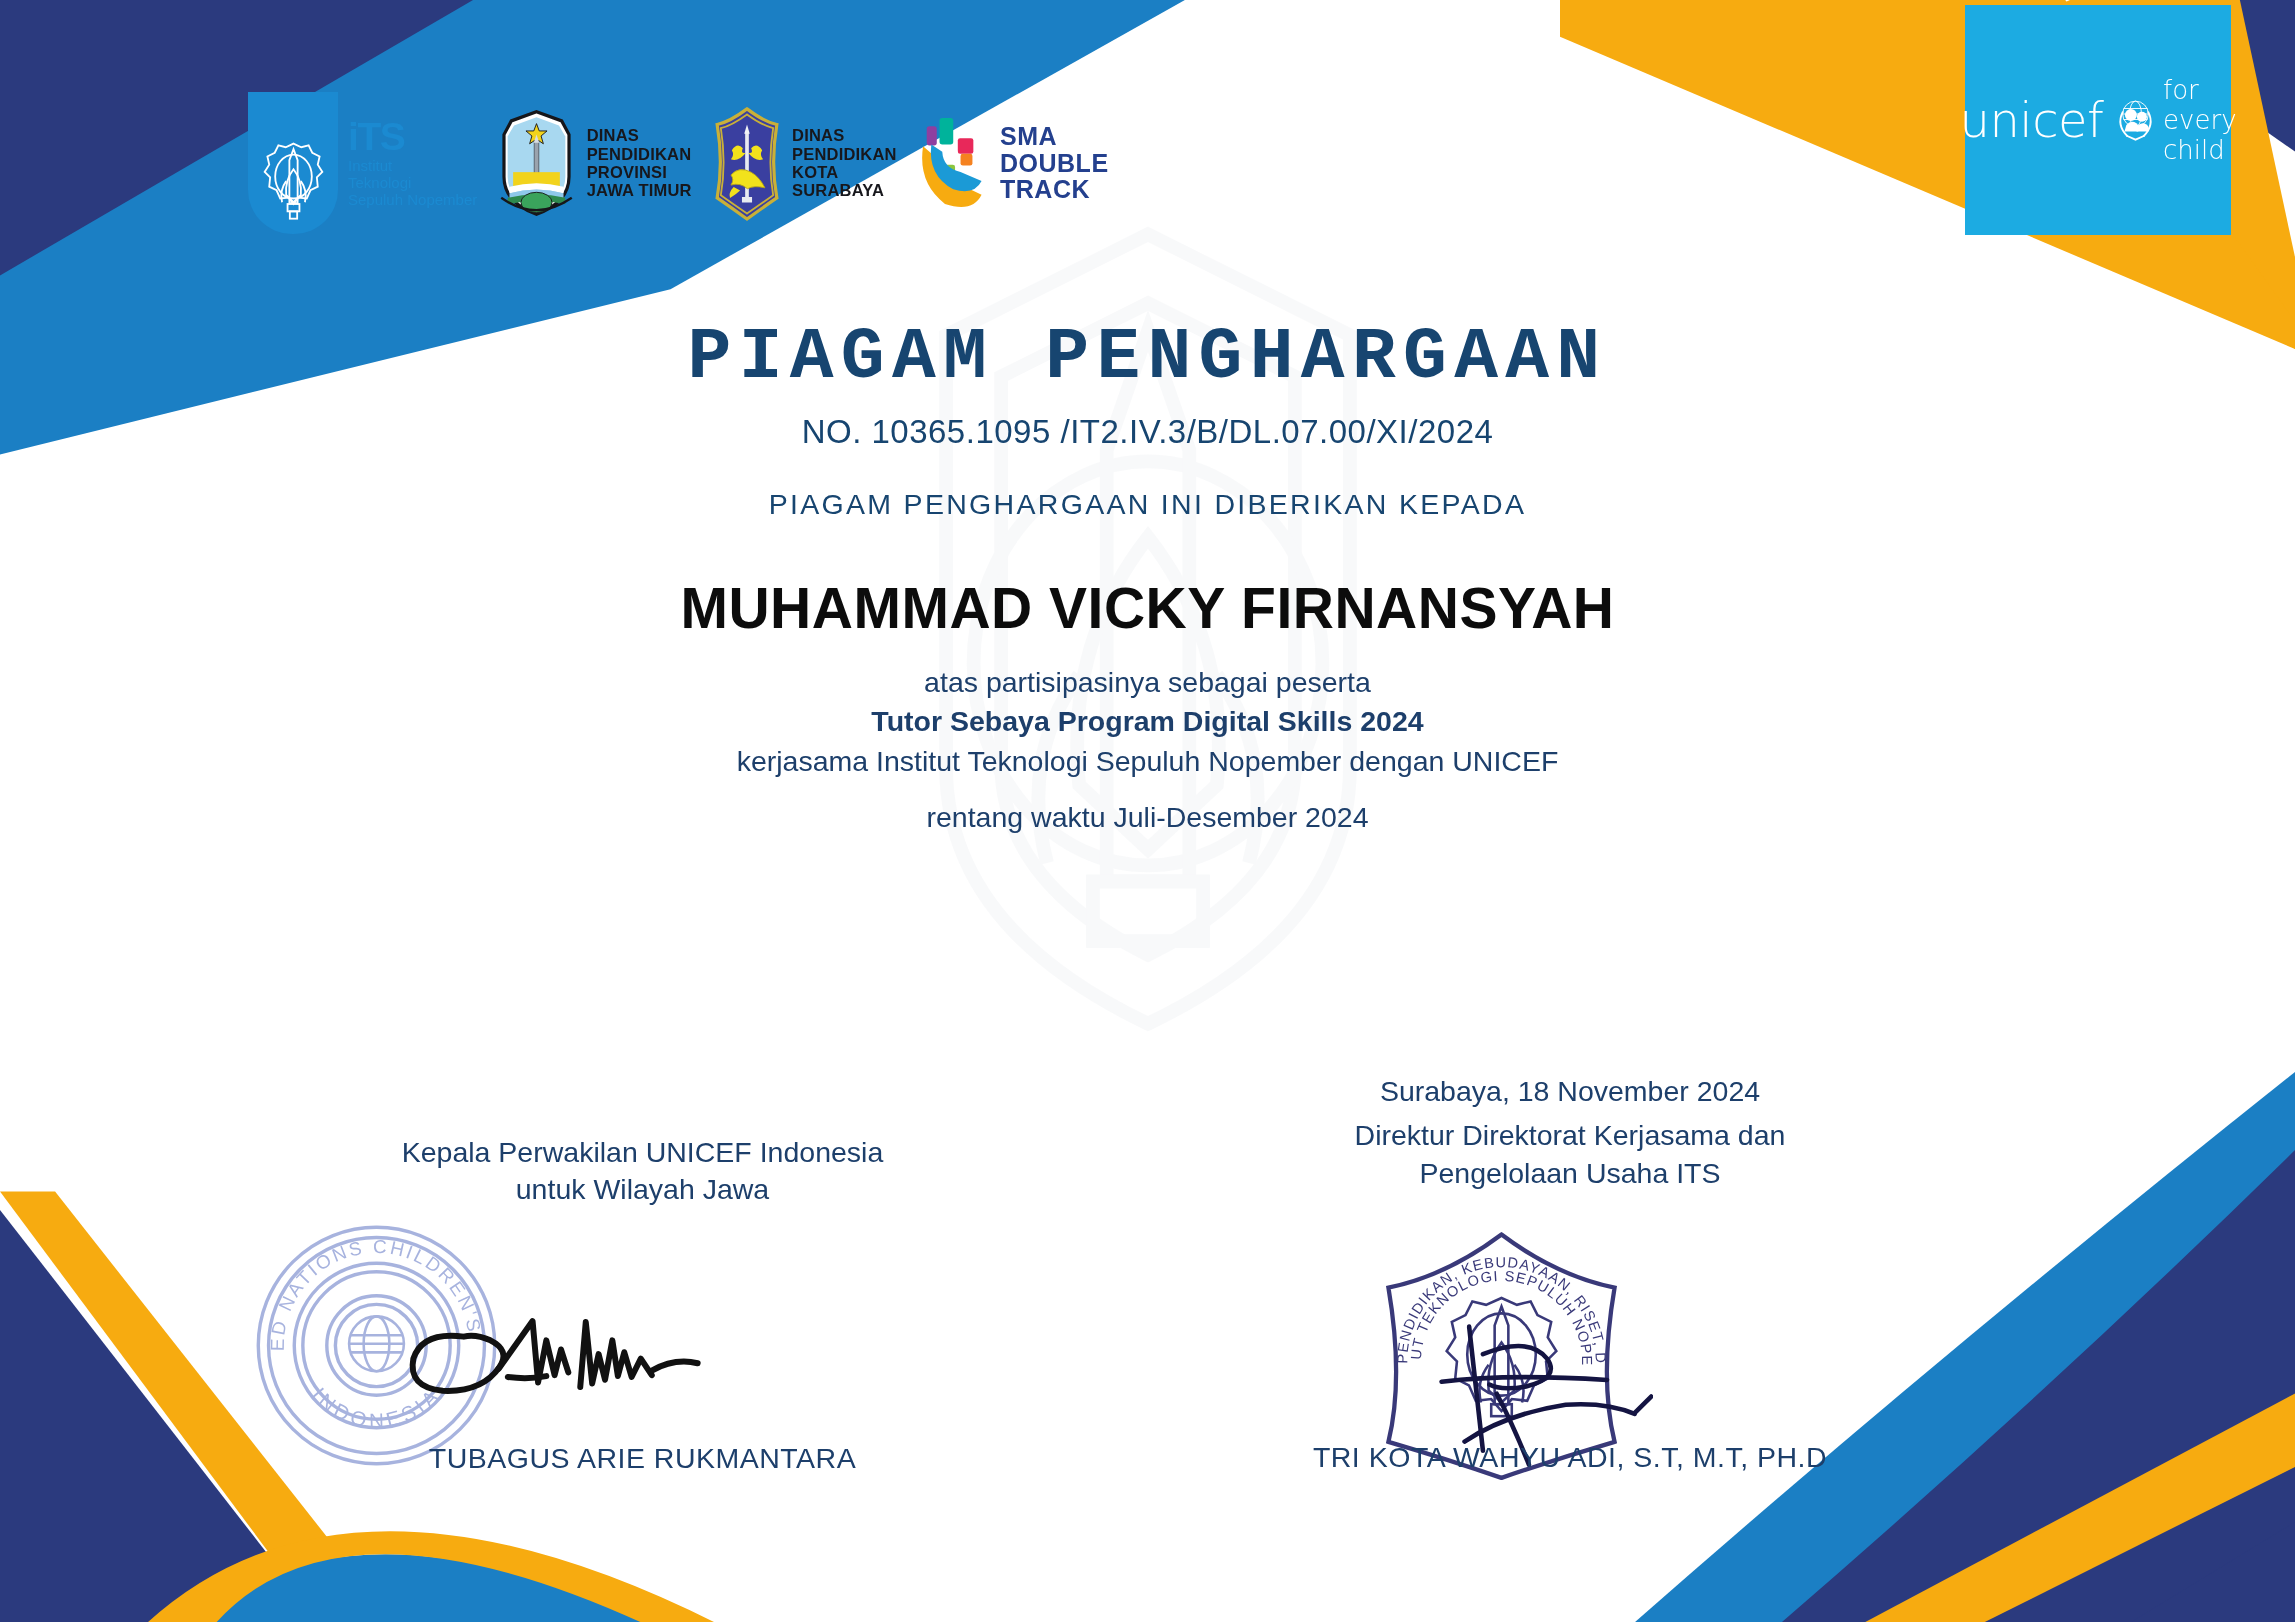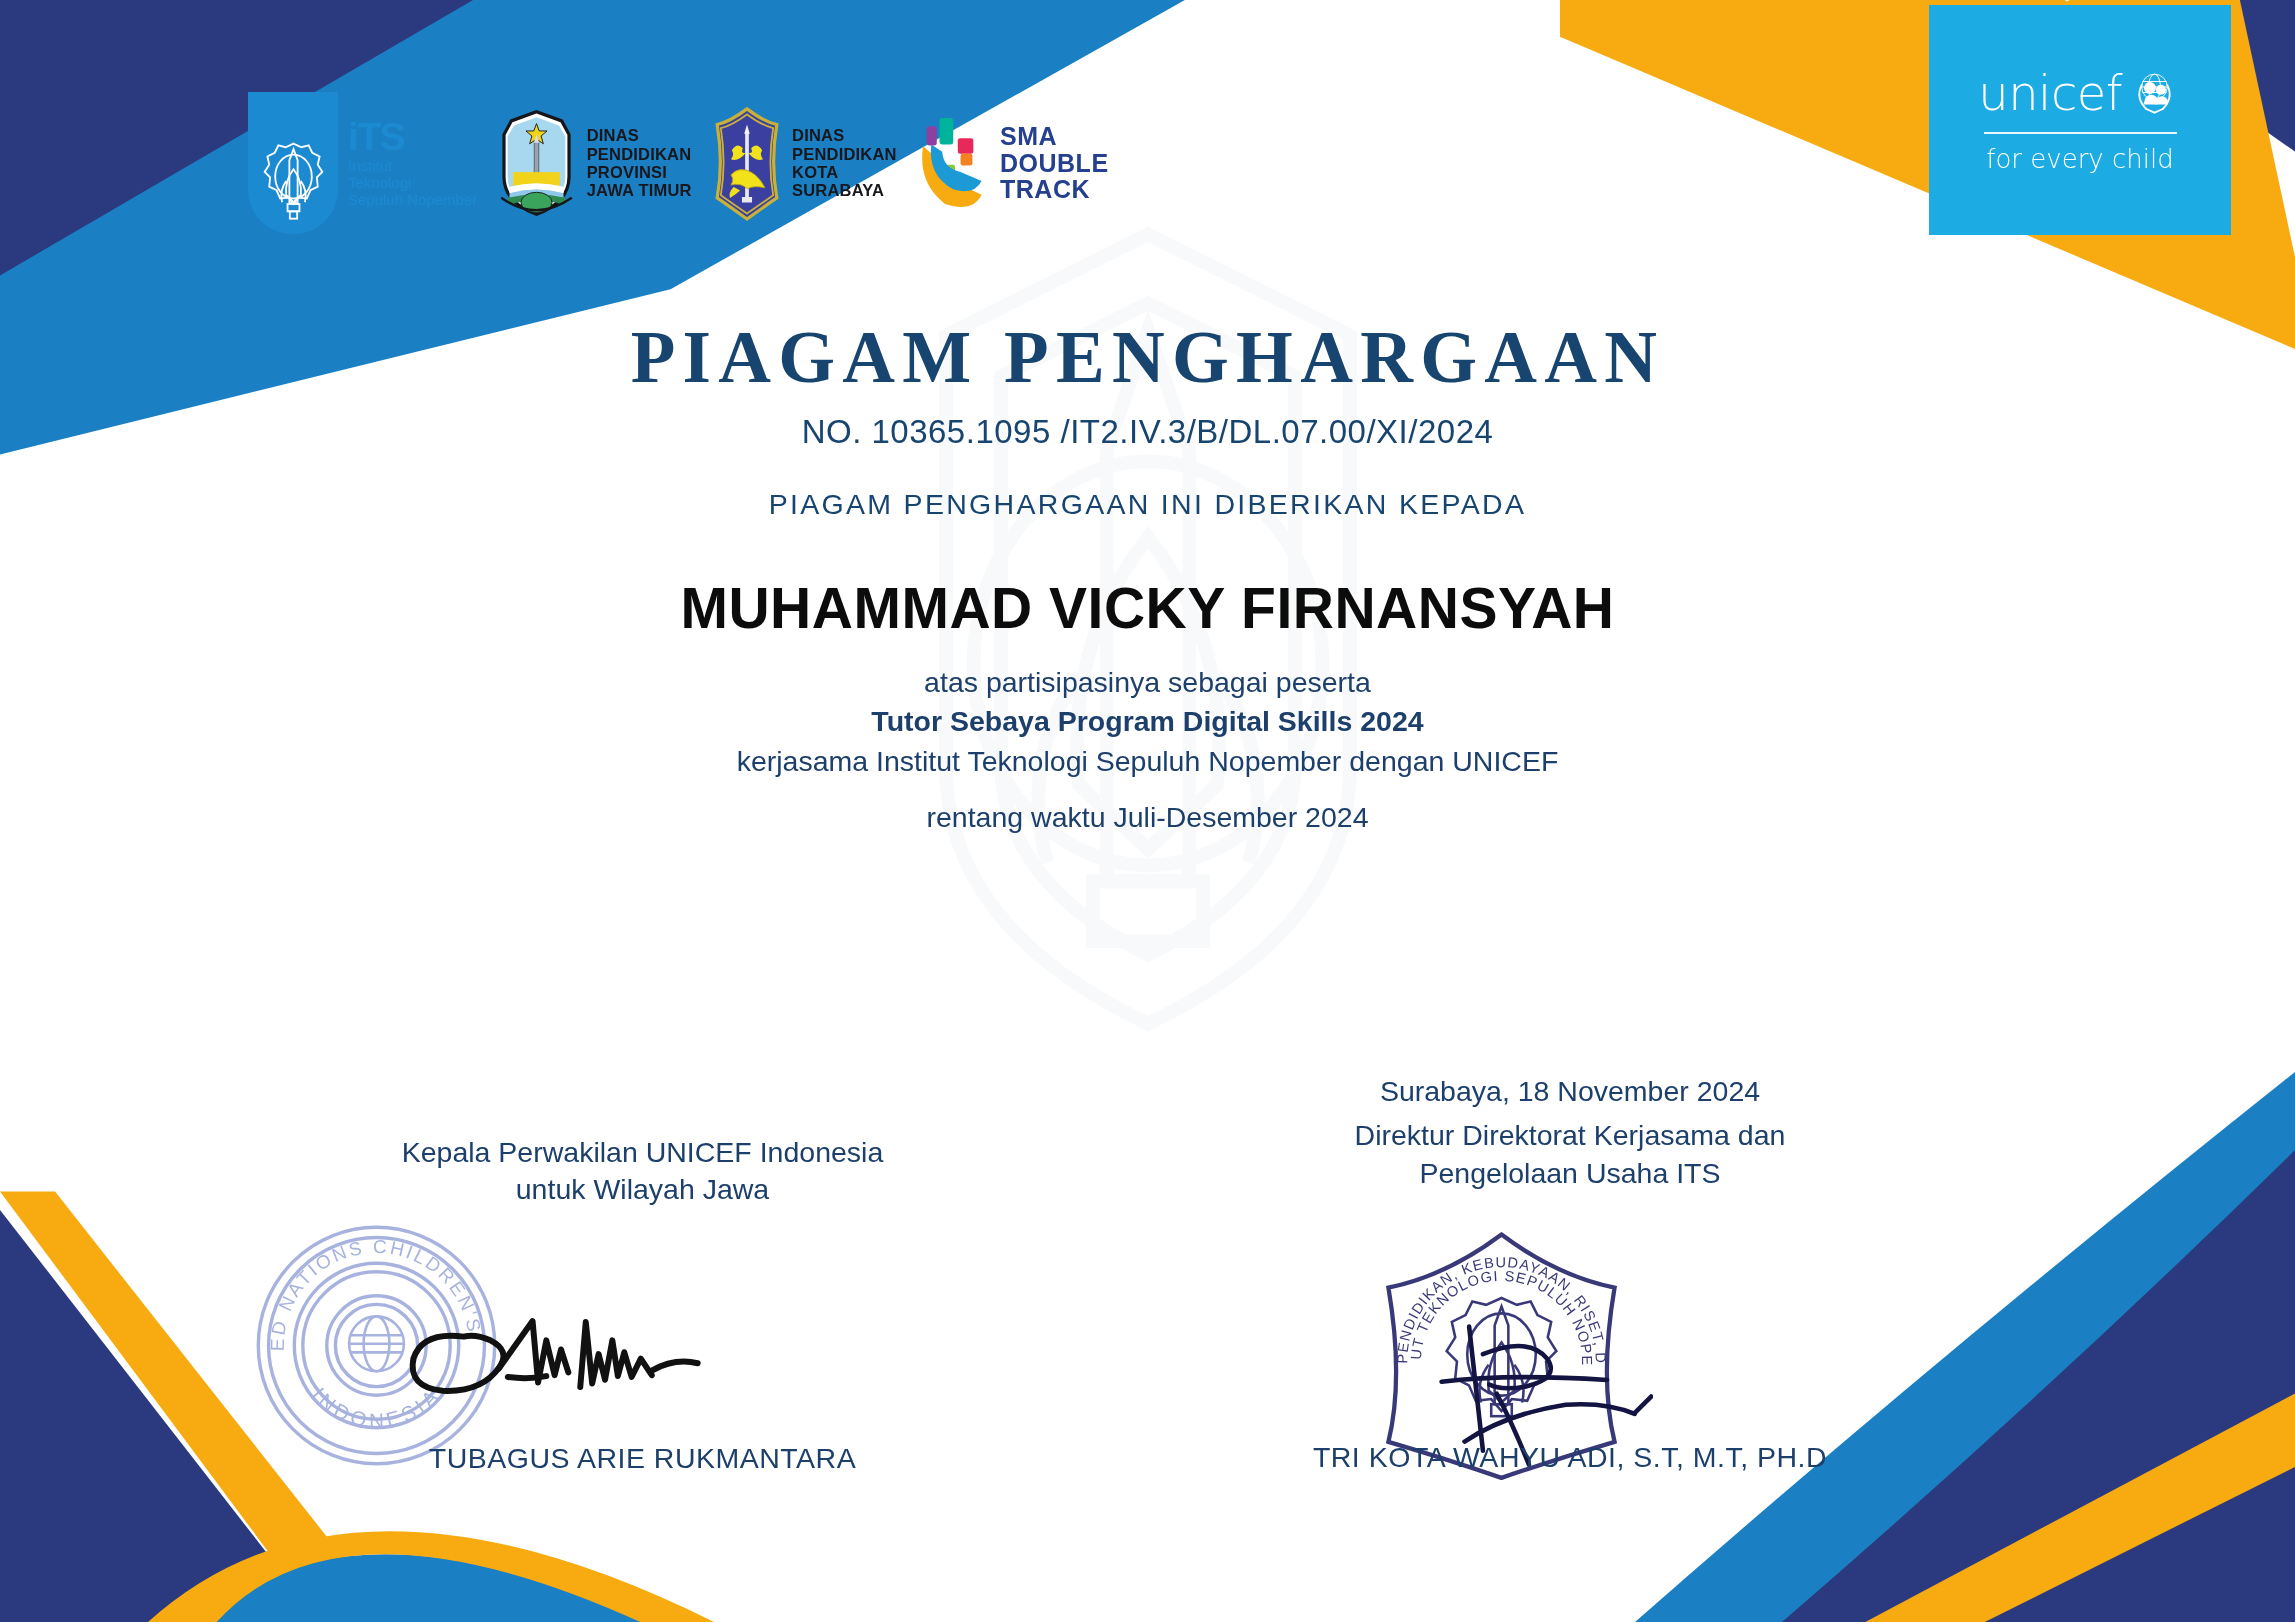--- a/index.html
+++ b/index.html
@@ -66,23 +66,23 @@
   .sdt-words{
     margin-left:7.3px;
     font-size:25px;font-weight:bold;color:#24408e;
     line-height:1.06;letter-spacing:0.5px;
     font-family:"Liberation Sans",sans-serif;
   }
 
   
   #unicef-panel{
     position:absolute;right:64px;top:4.6px;
-    width:302px;height:230px;background:#1cabe2;
+    width:266px;height:230px;background:#1cabe2;
     z-index:6;
-    display:flex;flex-direction:column;
+    display:flex;flex-direction:row;
     align-items:center;justify-content:center;
   }
   .unicef-row{display:flex;align-items:center;gap:4.6px;}
   .unicef-word{
     font-size:48px;color:#ffffff;line-height:1;
     font-family:"DejaVu Sans",sans-serif;font-weight:300;
     letter-spacing:-0.5px;
   }
   .unicef-rule{
     width:193px;height:1.8px;background:#eaf7fd;margin:12px 0 10px;
@@ -92,21 +92,21 @@
     font-family:"DejaVu Sans",sans-serif;letter-spacing:0px;
   }
 
   
   #main{position:absolute;left:0;right:0;top:0;text-align:center;z-index:5;}
 
   #title{
     margin-top:321px;
     font-size:73px;font-weight:bold;color:#174570;
     letter-spacing:7.3px;line-height:1;
-    font-family:Liberation Serif, serif;
+    font-family:Liberation Mono, monospace;
   }
   #cert-number{
     margin-top:19px;
     font-size:33px;color:#174570;letter-spacing:0.5px;
     font-family:"Liberation Sans",sans-serif;
   }
   #awarded-to{
     margin-top:37px;
     font-size:28.5px;color:#174570;letter-spacing:2.3px;
     font-family:"Liberation Sans",sans-serif;

